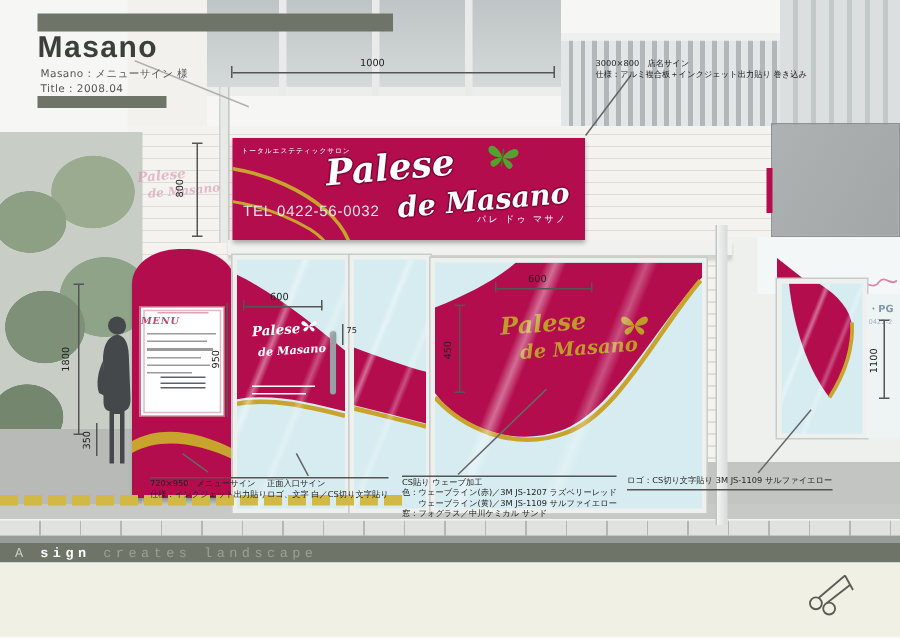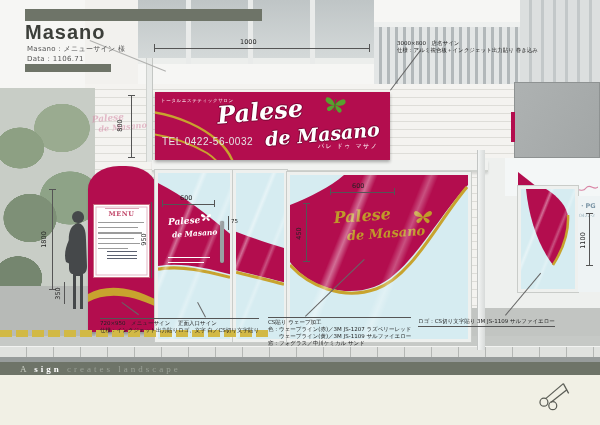--- a/index.html
+++ b/index.html
@@ -42,21 +42,21 @@
   
   .fascia{left:155px;top:92px;width:235px;height:68px;background:#b30d4e;box-shadow:0 2px 3px rgba(0,0,0,.3);overflow:hidden}
   .script{font-family:"DejaVu Serif","Liberation Serif",serif;font-style:italic;font-weight:bold;white-space:nowrap}
   .f-outline{color:#fff;text-shadow:0 0 1px #7d0a38,1px 0 0 #7d0a38,-1px 0 0 #7d0a38,0 1px 0 #7d0a38,0 -1px 0 #7d0a38}
   
   .menu-sign{left:88px;top:166px;width:69px;height:166px;background:#b30d4e;
      border-radius:45% 45% 0 0/14% 14% 0 0;box-shadow:1px 2px 3px rgba(0,0,0,.25);overflow:hidden}
   .menu-card{left:5px;top:38px;width:57px;height:74px;background:#fff;border:1px solid #c9677f;
      box-shadow:inset 0 0 0 1.5px #fff,inset 0 0 0 2.5px #e3b6c4;padding-top:2px}
   .m-orn{width:34px;height:1px;background:#dca4b5;margin:1px auto}
-  .m-title{text-align:center;font-family:"DejaVu Serif",serif;font-weight:bold;
+  .m-title{text-align:left;font-family:"DejaVu Serif",serif;font-style:italic;font-weight:bold;
      font-size:6.5px;color:#c2496b;letter-spacing:.5px;line-height:8px}
   .m-row{height:1.2px;background:#9b9b9b;margin:4px 4px 0}
   .m-foot{width:30px;height:1px;background:#5a6070;margin:2.2px auto 0}
   
   .pane{border:3px solid #eef0ee;outline:1px solid #c9ccc9;background:#d6ecf1;overflow:hidden}
   .pane svg{position:absolute;left:0;top:0;width:100%;height:100%}
   .glass::after{content:"";position:absolute;inset:0;pointer-events:none;
      background:linear-gradient(112deg,rgba(255,255,255,0) 30%,rgba(255,255,255,.4) 33%,rgba(255,255,255,0) 36%,rgba(255,255,255,0) 55%,rgba(255,255,255,.28) 58%,rgba(255,255,255,0) 61%)}
   .handle{position:absolute;left:62px;top:48px;width:4px;height:42px;background:#9aa0a2;border-radius:2px;box-shadow:0 0 1px #555}
   
@@ -72,21 +72,21 @@
   .dlab.v{transform:rotate(-90deg);transform-origin:center}
   .note{position:absolute;font-size:5.5px;line-height:7px;color:#222;white-space:nowrap}
   .note.top{border-top:1px solid #555;padding-top:1px}
   .note.und{border-bottom:1px solid #555;padding-bottom:1px}
   .ld{position:absolute;height:1px;background:#666;transform-origin:left top}
   
   .bar{position:absolute;background:#6e7468}
   .design-title{position:absolute;left:25px;top:21px;font-family:"Liberation Sans",sans-serif;
      font-weight:bold;font-size:20px;letter-spacing:1px;color:#3c3f3a}
   .meta{position:absolute;left:27px;font-size:7px;color:#555;letter-spacing:.3px}
-  .slogan{position:absolute;left:20px;top:364px;font-size:9px;letter-spacing:3px;font-family:Liberation Serif, serif}
+  .slogan{position:absolute;left:10px;top:364px;font-size:9px;letter-spacing:3px;font-family:Liberation Mono, monospace}
   .footer{position:absolute;left:0;top:375px;width:600px;height:50px;background:#f1f0e5}
   .ghost{opacity:.55;color:#d48ba6}
 </style>
 </head>
 <body>
 
 <div class="sheet">
 
   <div class="photo">
 
@@ -309,22 +309,22 @@
     </div>
   </div>
 
   <div class="bar" style="left:25px;top:9px;width:237px;height:12px"></div>
   <div class="design-title">Masano</div>
   <div class="meta" style="top:44px">
     <span>Masano :</span>
     <span>メニューサイン 様</span>
   </div>
   <div class="meta" style="top:55px">
-    <span>Data :</span>
-    <span>1106.71</span>
+    <span>Title :</span>
+    <span>2008.04</span>
   </div>
   <div class="bar" style="left:25px;top:64px;width:86px;height:8px"></div>
 
   <div class="bar" style="left:0;top:362px;width:600px;height:13px"></div>
   <div class="slogan">
     <span style="color:#c9cdc3">A</span>
     <span style="color:#fff;font-weight:bold">sign</span>
     <span style="color:#9aa096">creates landscape</span>
   </div>
   <div class="footer">

